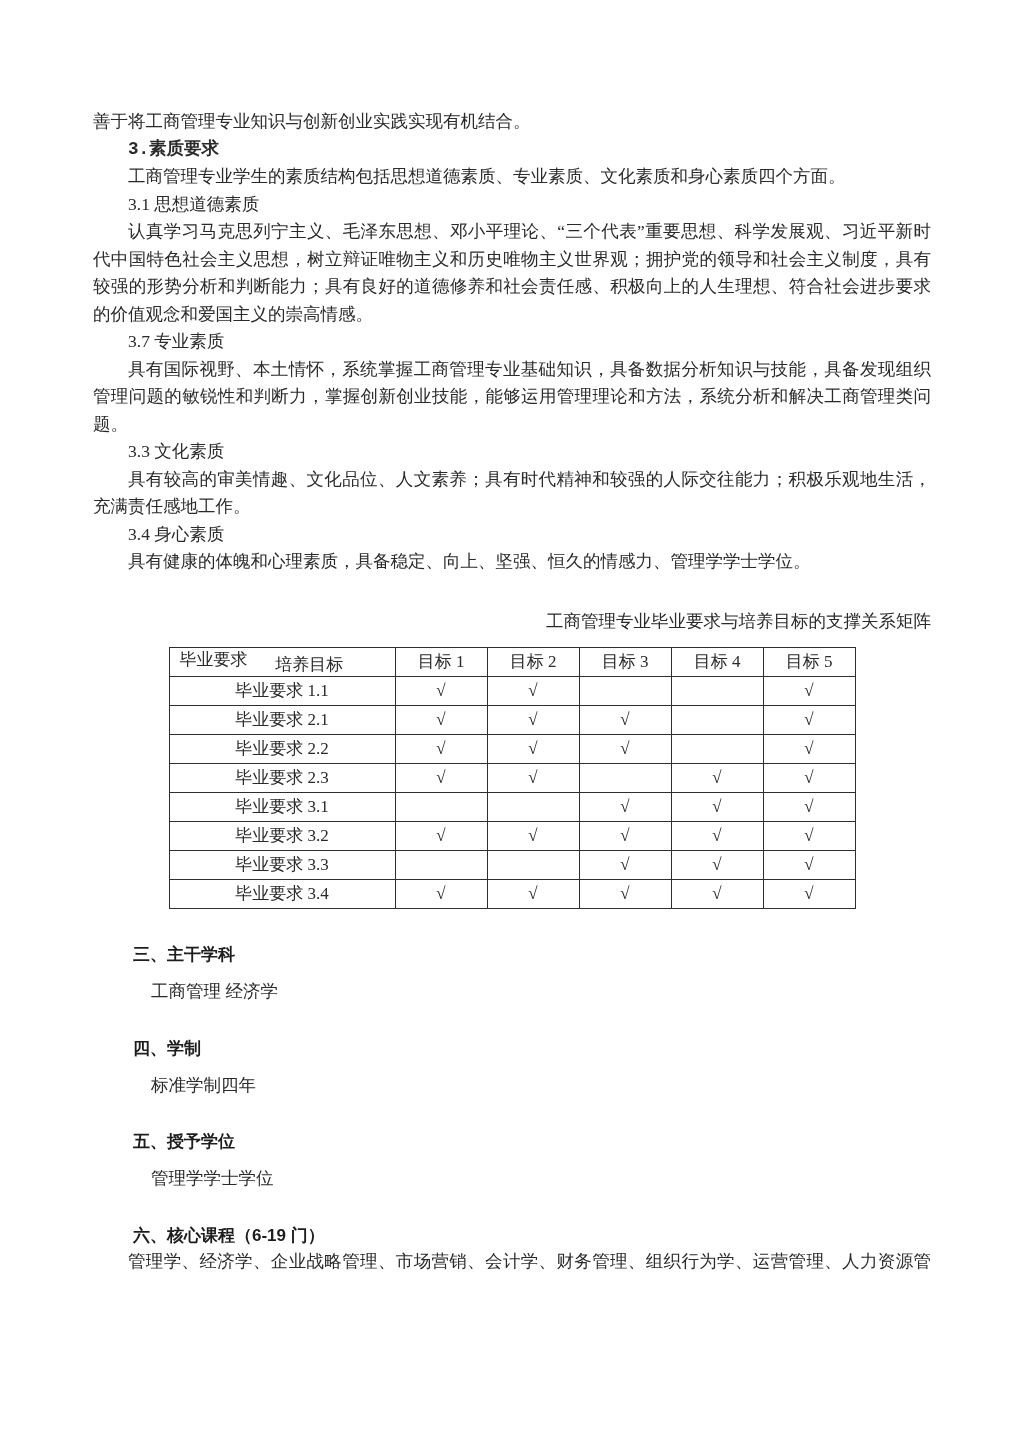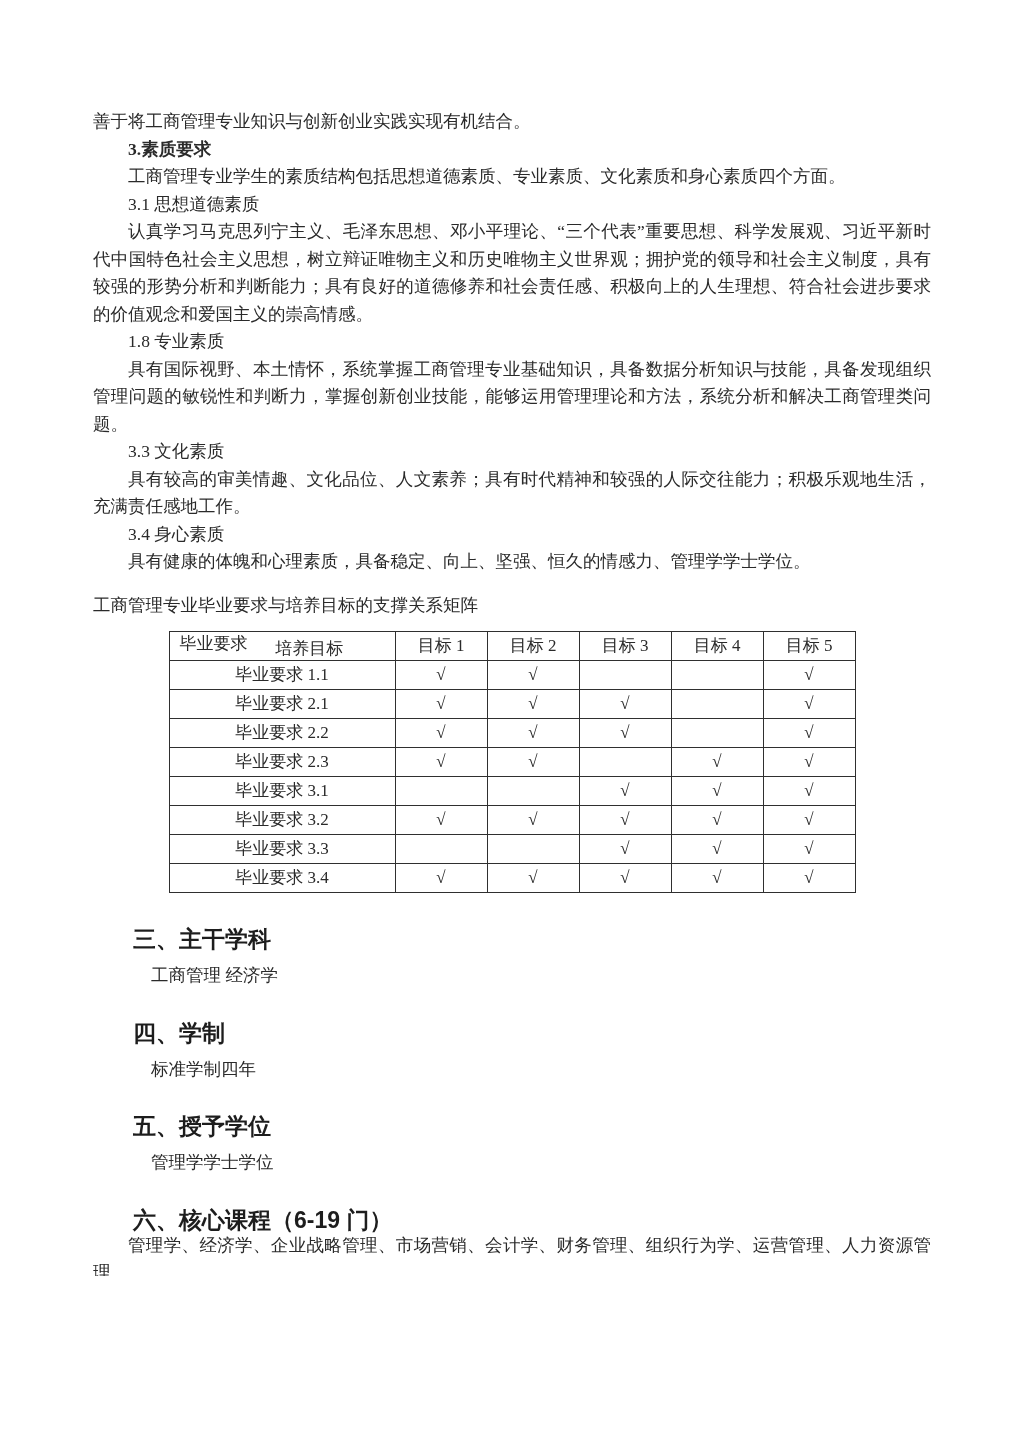--- a/index.html
+++ b/index.html
@@ -12,24 +12,24 @@
     box-sizing: border-box;
     padding: 108px 93px 0 93px;
     overflow: hidden;
     font-family: "Liberation Serif", "DejaVu Serif", serif;
     font-size: 17.5px;
     line-height: 27.5px;
     color: #2a2a2a;
   }
   p { margin: 0; text-align: justify; }
   .indent { text-indent: 2em; }
-  .bold { font-weight: bold; }
+  .bold { font-weight: bold; font-family: Liberation Mono, monospace; }
   .table-title {
-    text-align: left;
-    margin-top: 16px;
+    text-align: right;
+    margin-top: 32px;
     margin-bottom: 12px;
   }
   table.matrix {
     width: 686px;
     margin: 0 auto;
     border-collapse: collapse;
     table-layout: fixed;
     font-size: 17px;
   }
   table.matrix th, table.matrix td {
@@ -55,21 +55,21 @@
     white-space: nowrap;
     text-align: center;
   }
   .corner-bottom {
     position: absolute; bottom: 3px; left: 10px;
     white-space: nowrap;
   }
   .doc-heading {
     font-family: "Liberation Sans", "DejaVu Sans", sans-serif;
     font-weight: bold;
-    font-size: 23px;
+    font-size: 17px;
     line-height: 24px;
     color: #1d1d1d;
     margin: 31px 0 0 40px;
   }
   .doc-heading.first { margin-top: 34px; }
   .section-body {
     margin: 11px 0 0 58px;
     text-align: left;
   }
   .section-body-para {
@@ -81,21 +81,21 @@
 <div class="page">
 
   <p>善于将工商管理专业知识与创新创业实践实现有机结合。</p>
 
   <p class="indent bold">3.素质要求</p>
   <p class="indent">工商管理专业学生的素质结构包括思想道德素质、专业素质、文化素质和身心素质四个方面。</p>
 
   <p class="indent">3.1 思想道德素质</p>
   <p class="indent">认真学习马克思列宁主义、毛泽东思想、邓小平理论、“三个代表”重要思想、科学发展观、习近平新时代中国特色社会主义思想，树立辩证唯物主义和历史唯物主义世界观；拥护党的领导和社会主义制度，具有较强的形势分析和判断能力；具有良好的道德修养和社会责任感、积极向上的人生理想、符合社会进步要求的价值观念和爱国主义的崇高情感。</p>
 
-  <p class="indent">1.8 专业素质</p>
+  <p class="indent">3.7 专业素质</p>
   <p class="indent">具有国际视野、本土情怀，系统掌握工商管理专业基础知识，具备数据分析知识与技能，具备发现组织管理问题的敏锐性和判断力，掌握创新创业技能，能够运用管理理论和方法，系统分析和解决工商管理类问题。</p>
 
   <p class="indent">3.3 文化素质</p>
   <p class="indent">具有较高的审美情趣、文化品位、人文素养；具有时代精神和较强的人际交往能力；积极乐观地生活，充满责任感地工作。</p>
 
   <p class="indent">3.4 身心素质</p>
   <p class="indent">具有健康的体魄和心理素质，具备稳定、向上、坚强、恒久的情感力、管理学学士学位。</p>
 
   <p class="table-title">工商管理专业毕业要求与培养目标的支撑关系矩阵</p>
 

